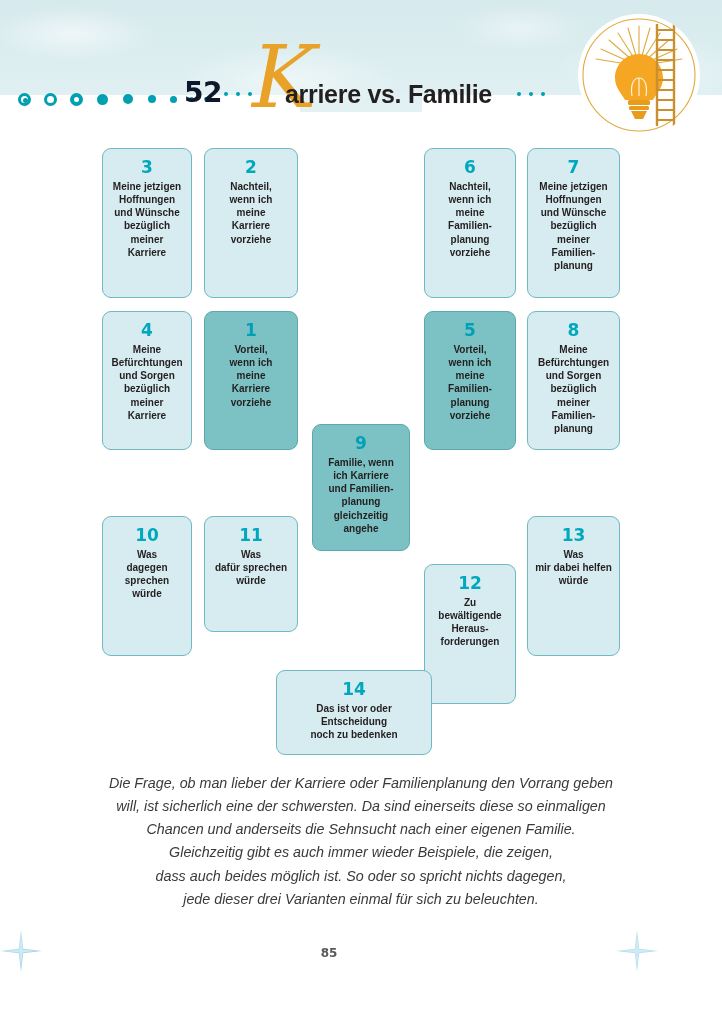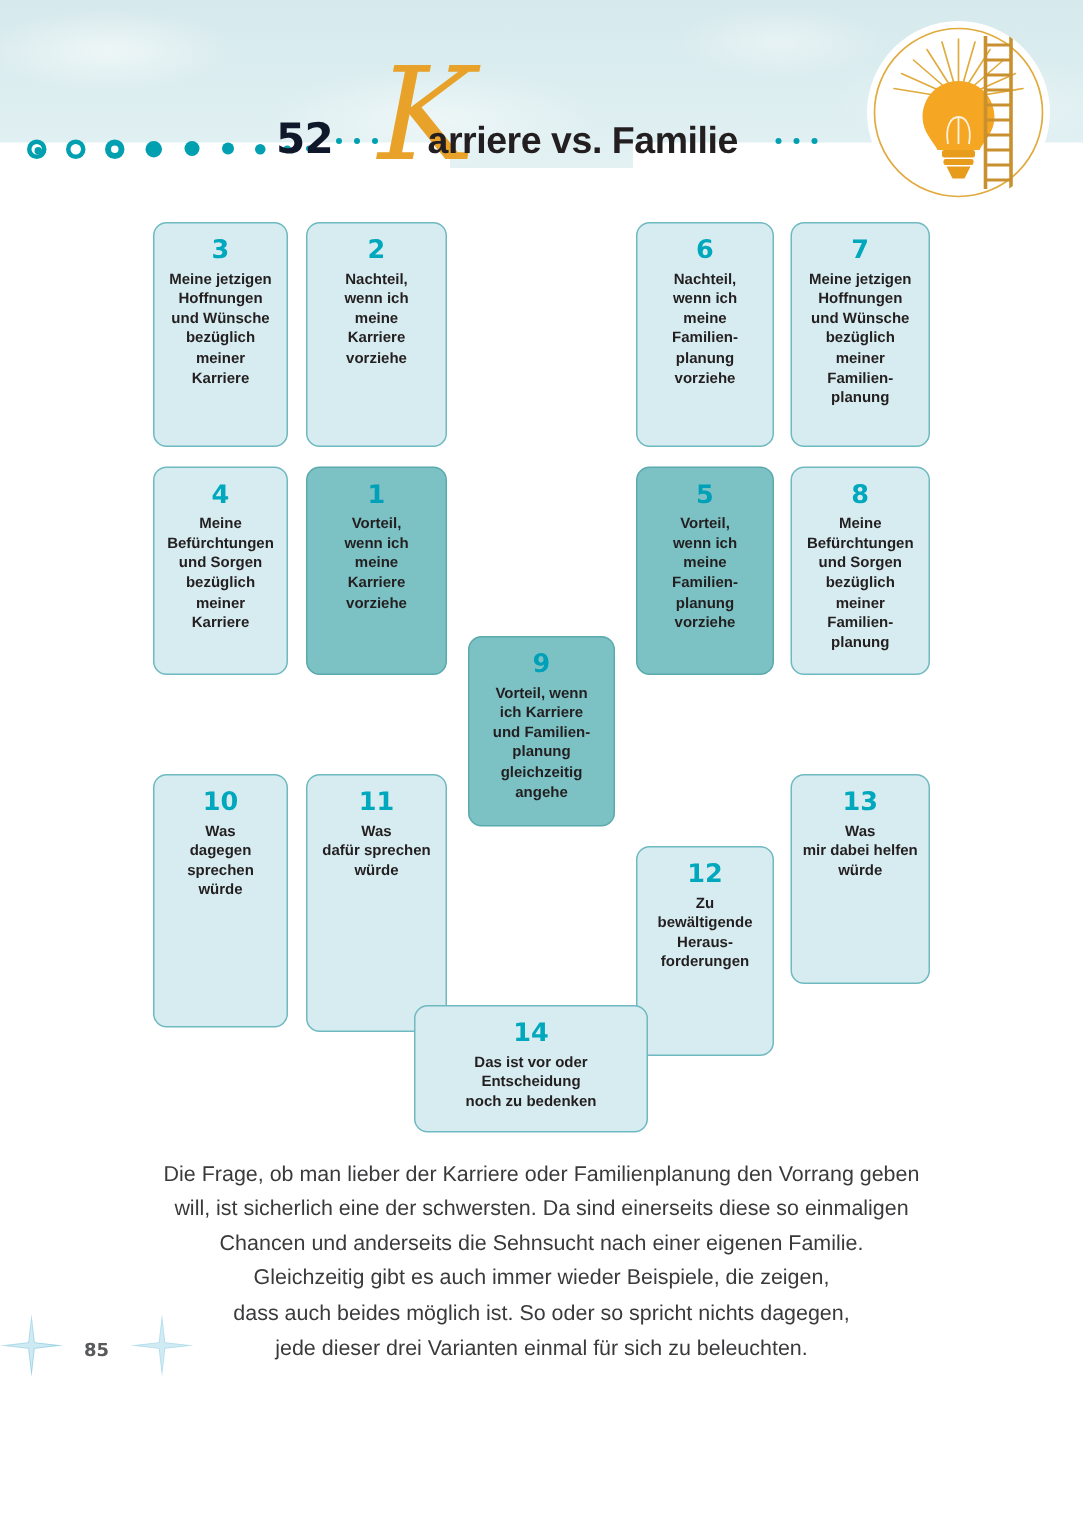--- a/index.html
+++ b/index.html
@@ -181,31 +181,32 @@
   
   .paragraph {
     position: absolute;
     left: 56px; top: 772px;
     width: 610px;
     text-align: center;
     font-size: 14.3px;
     line-height: 1.62;
     color: #3a3a3c;
     font-family: "Liberation Sans", sans-serif;
+    font-style: italic;
   }
   .paragraph div { white-space: nowrap; }
 
   
   .footer {
     position: absolute;
-    left: 0; top: 876px;
+    left: 0; top: 930px;
     width: 658px;
     display: flex;
     align-items: center;
-    justify-content: flex-start;
+    justify-content: space-between;
     gap: 14px;
   }
   .page-no {
     font-size: 12px;
     font-weight: bold;
     color: #58595b;
     font-family: "DejaVu Sans", sans-serif;
   }
 </style>
 </head>
@@ -370,37 +371,37 @@
         <div>Befürchtungen</div>
         <div>und Sorgen</div>
         <div>bezüglich meiner</div>
         <div>Familien-</div>
         <div>planung</div>
       </div>
     </div>
     <div class="card dark" style="left: 312px; top: 424px; width: 98px; height: 127px;">
       <div class="num">9</div>
       <div class="body">
-        <div>Vorteil, wenn</div>
+        <div>Familie, wenn</div>
         <div>ich <b>Karriere</b></div>
         <div><b>und Familien-</b></div>
         <div><b>planung</b></div>
         <div>gleichzeitig</div>
         <div>angehe</div>
       </div>
     </div>
-    <div class="card" style="left: 102px; top: 516px; width: 90px; height: 169px;">
+    <div class="card" style="left: 102px; top: 516px; width: 90px; height: 140px;">
       <div class="num">10</div>
       <div class="body">
         <div>Was</div>
         <div>dagegen</div>
         <div>sprechen würde</div>
       </div>
     </div>
-    <div class="card" style="left: 204px; top: 516px; width: 94px; height: 172px;">
+    <div class="card" style="left: 204px; top: 516px; width: 94px; height: 116px;">
       <div class="num">11</div>
       <div class="body">
         <div>Was</div>
         <div>dafür sprechen</div>
         <div>würde</div>
       </div>
     </div>
     <div class="card" style="left: 424px; top: 516px; width: 92px; height: 140px; margin-top: 48px;">
       <div class="num">12</div>
       <div class="body">

